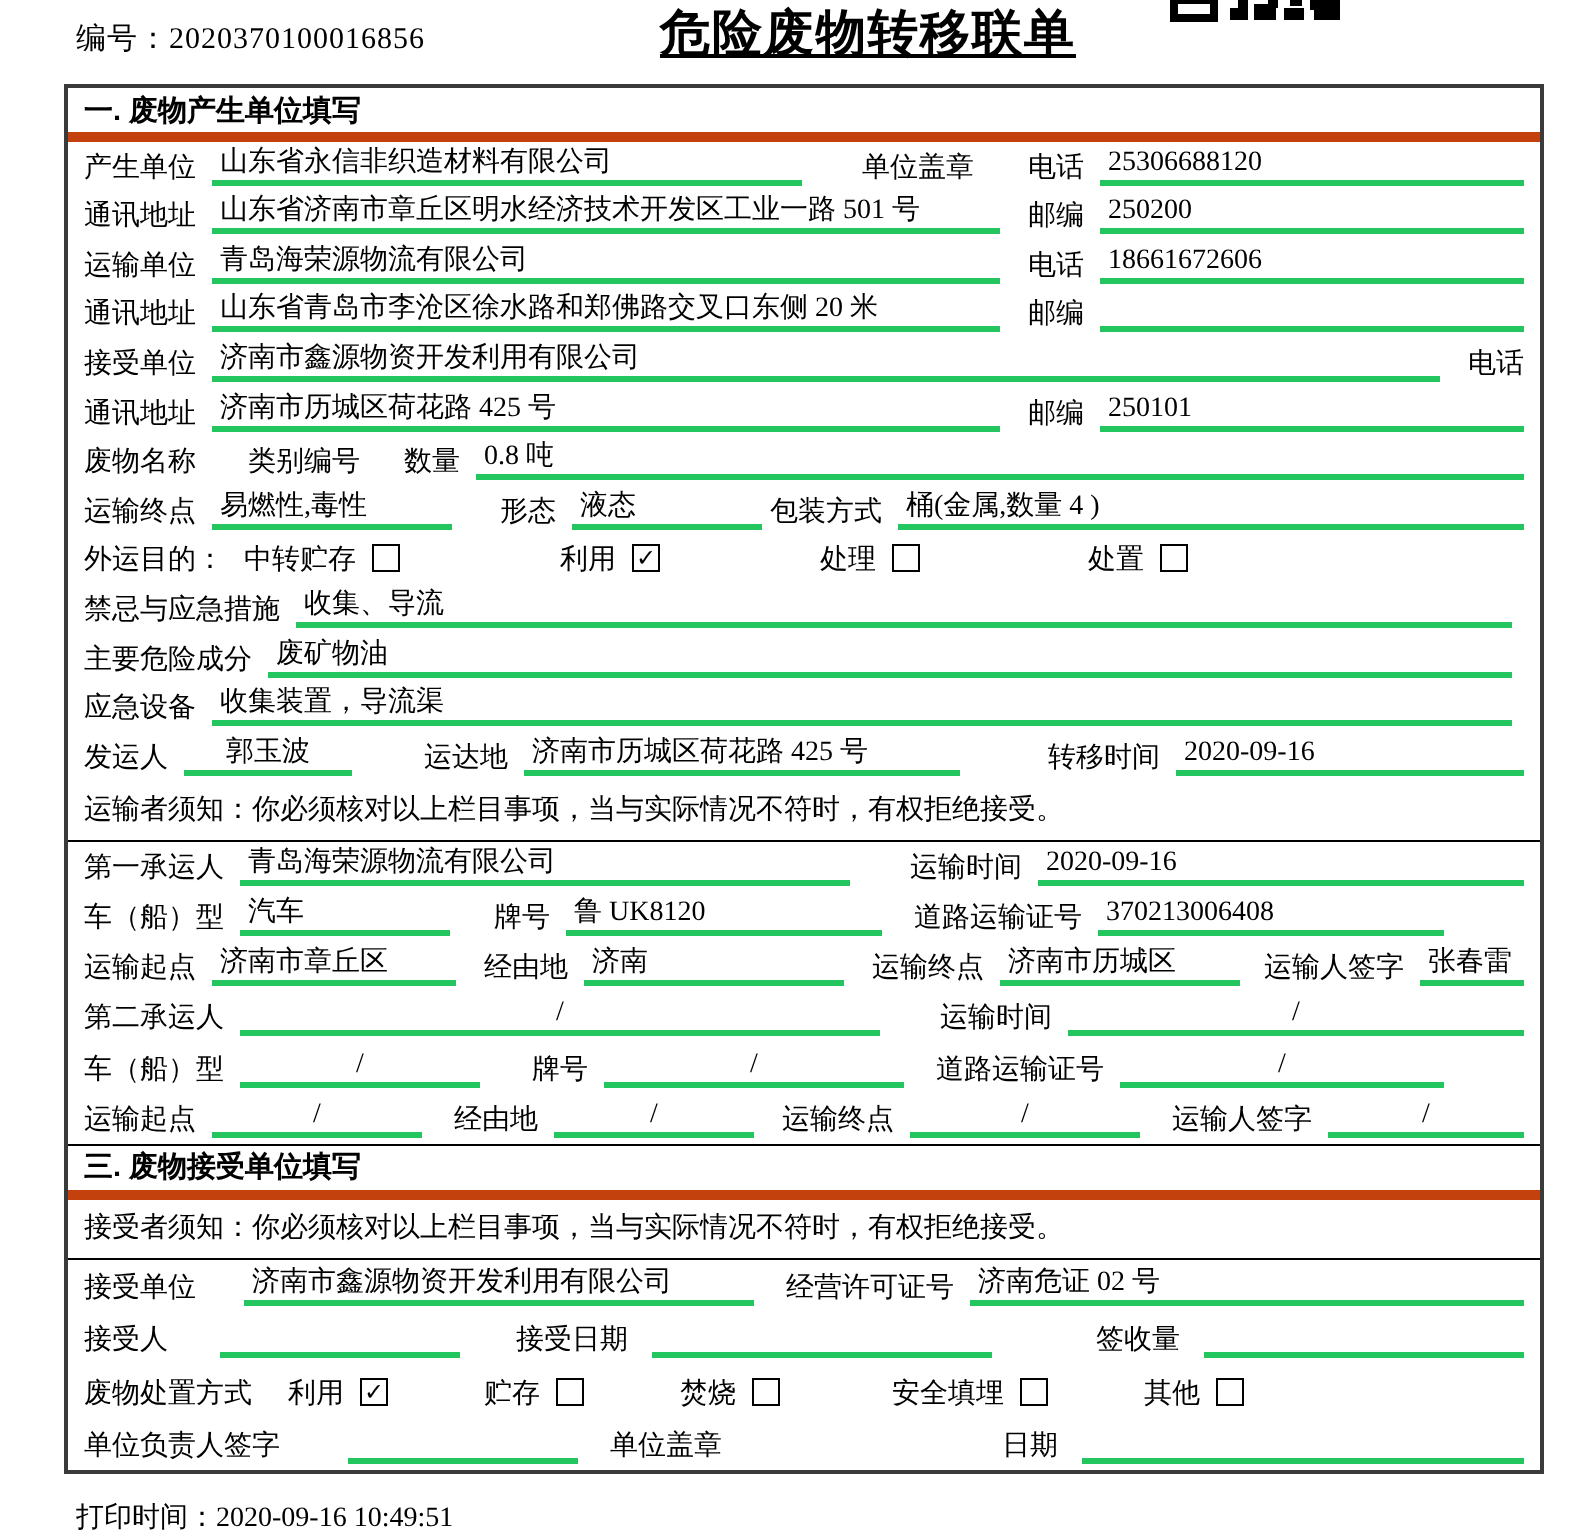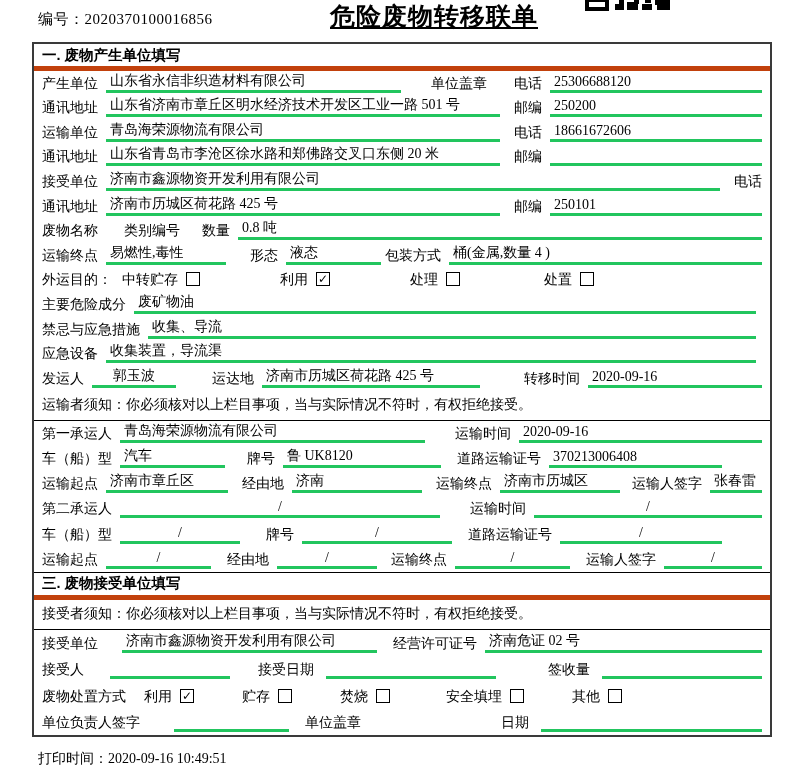--- a/index.html
+++ b/index.html
@@ -146,27 +146,27 @@
         <span>处理</span>
         <span class="cb"></span>
       </span>
       <span class="opt" style="margin-left:84px">
         <span>处置</span>
         <span class="cb"></span>
       </span>
     </div>
 
     <div class="row">
+      <span class="lbl">禁忌与应急措施</span>
+      <span class="val fill" style="margin-right:6px">收集、导流</span>
+    </div>
+
+    <div class="row">
       <span class="lbl">主要危险成分</span>
       <span class="val fill" style="margin-right:6px">废矿物油</span>
-    </div>
-
-    <div class="row">
-      <span class="lbl">禁忌与应急措施</span>
-      <span class="val fill" style="margin-right:6px">收集、导流</span>
     </div>
 
     <div class="row">
       <span class="lbl">应急设备</span>
       <span class="val fill" style="margin-right:6px">收集装置，导流渠</span>
     </div>
 
     <div class="row">
       <span class="lbl">发运人</span>
       <span class="val c" style="width:84px">郭玉波</span>

